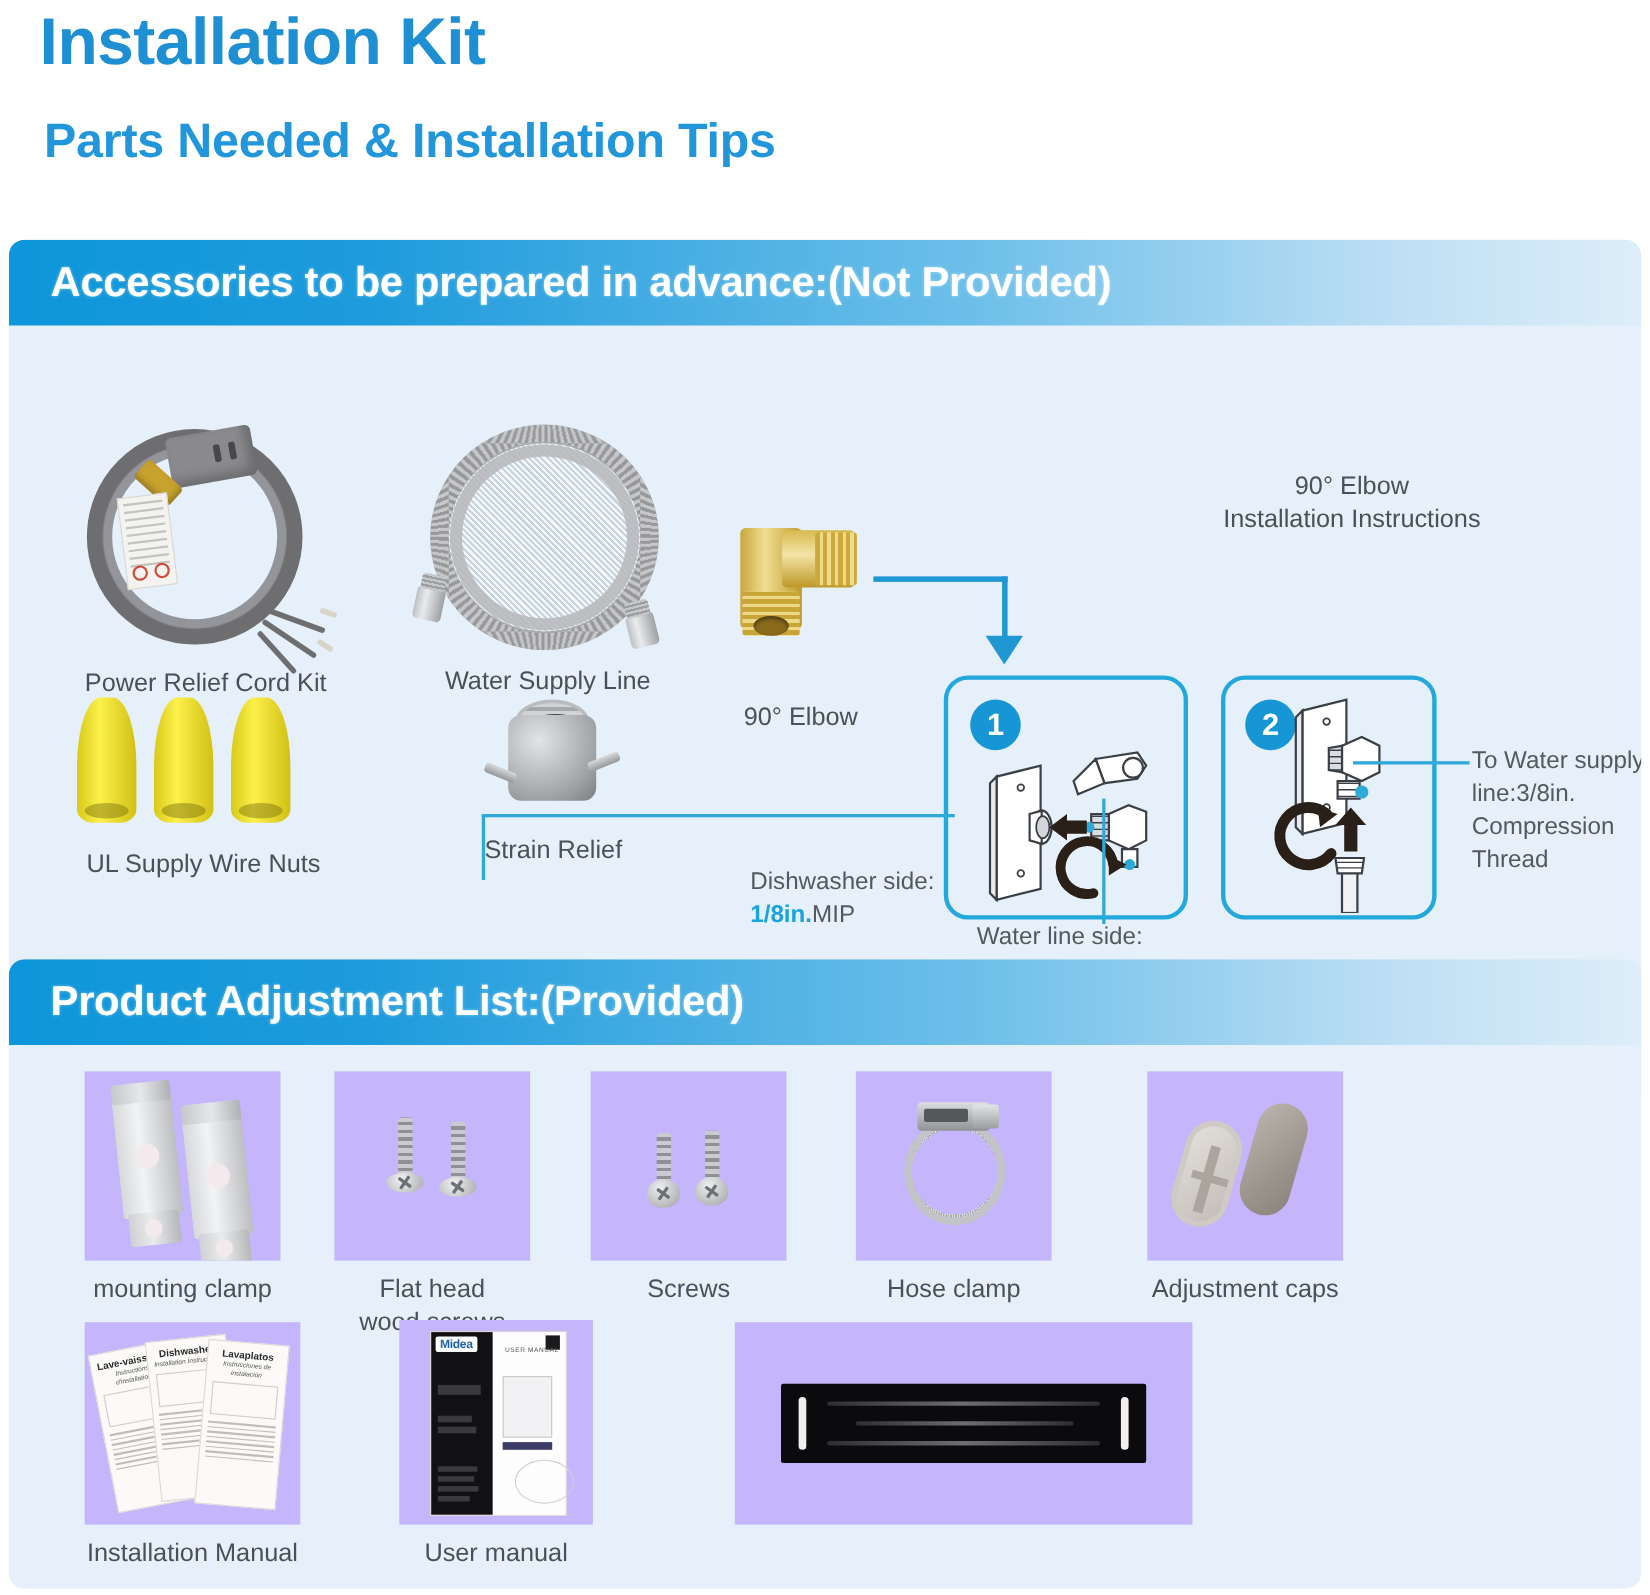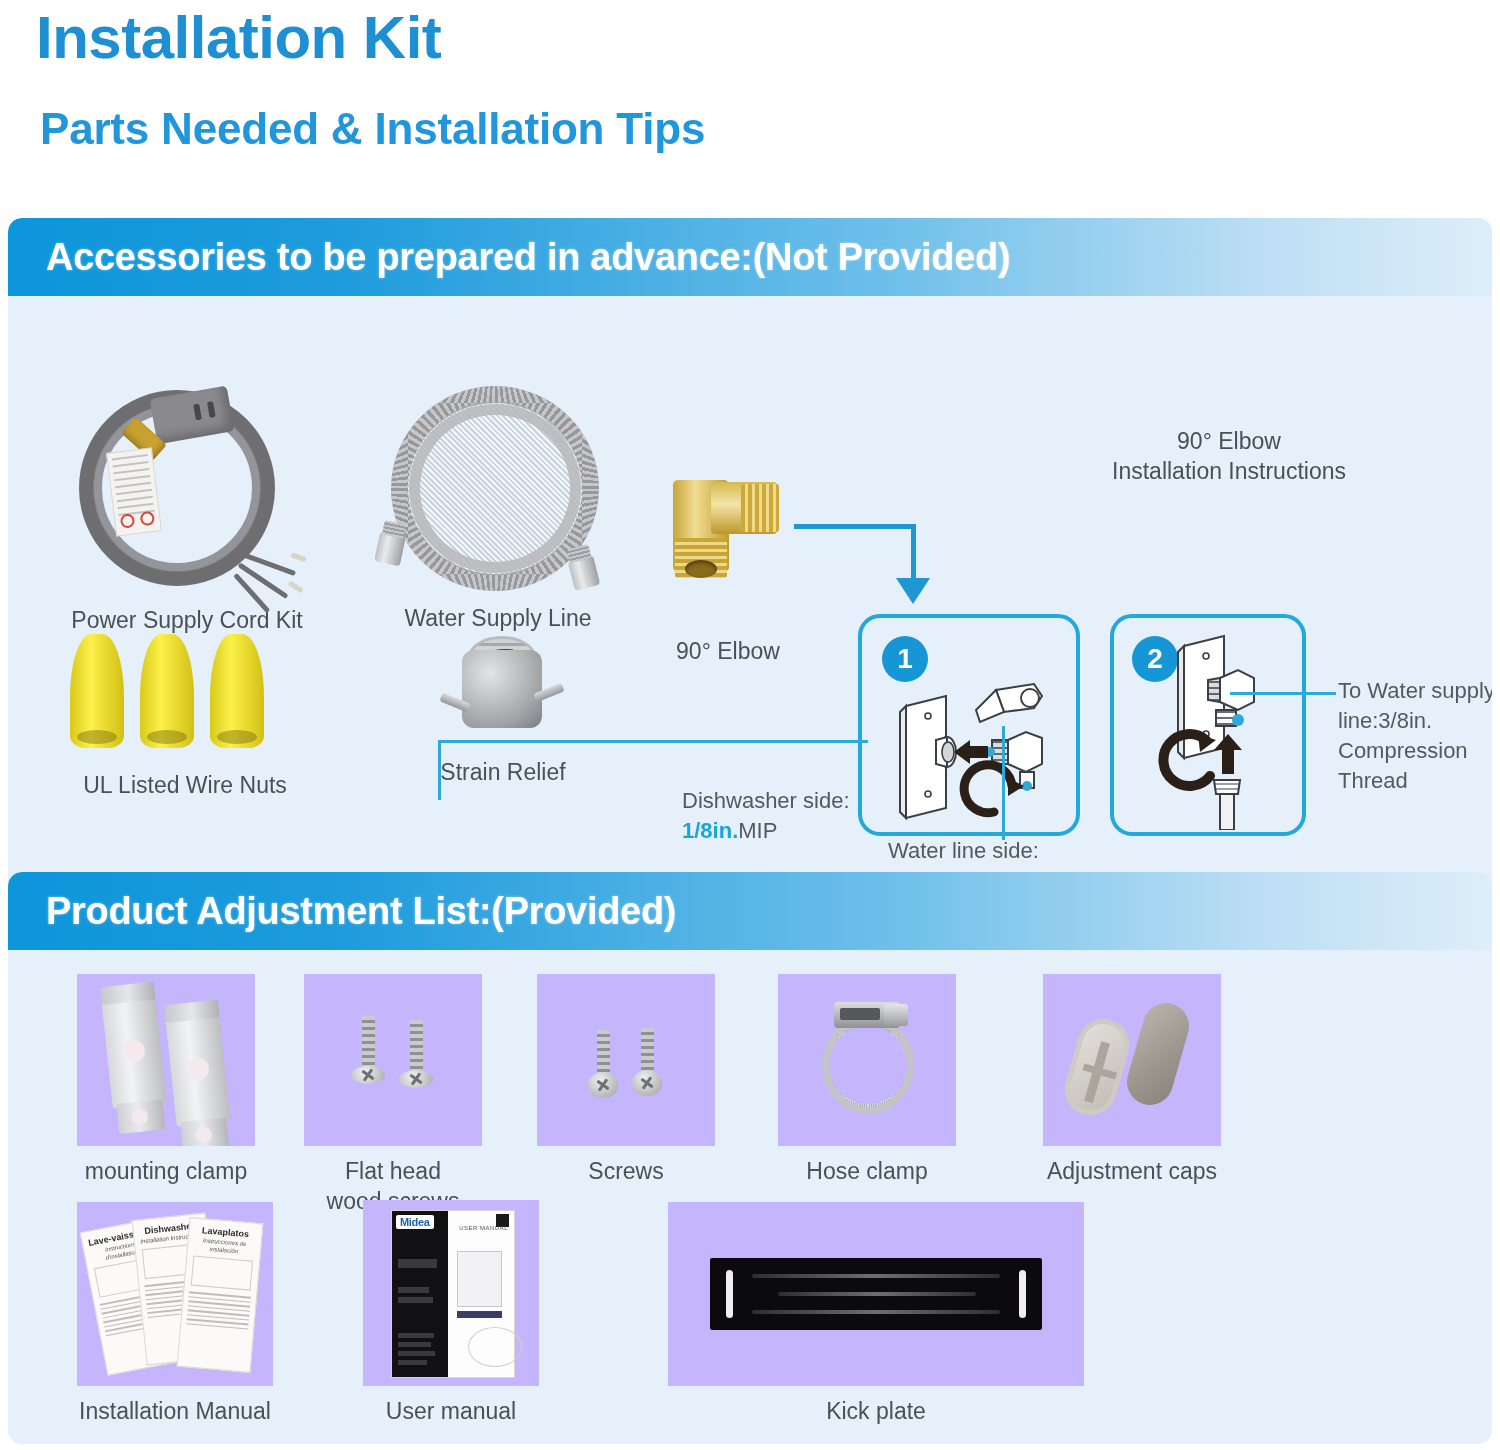--- a/index.html
+++ b/index.html
@@ -398,21 +398,21 @@
               <i></i>
             <div class="warn"></div>
               <div class="warn2"></div>
           </div>
           <div class="wire" style="left:170px; top:166px; width:62px; transform:rotate(20deg);"></div>
           <div class="wire" style="left:172px; top:178px; width:58px; transform:rotate(34deg);"></div>
           <div class="wire" style="left:168px; top:188px; width:50px; transform:rotate(48deg);"></div>
           <div class="wire wtip" style="left:224px; top:168px; width:16px; transform:rotate(20deg);"></div>
           <div class="wire wtip" style="left:222px; top:196px; width:16px; transform:rotate(34deg);"></div>
         </div>
-        <div class="cap">Power Supply Cord Kit</div>
+        <div class="cap">Power Relief Cord Kit</div>
       </div>
 
       <div class="partA" style="left:360px; top:86px; width:260px;">
         <div class="art hose">
           <div class="ringO"></div>
           <div class="ringI"></div>
           <div class="nut l"></div>
           <div class="nut r"></div>
         </div>
         <div class="cap">Water Supply Line</div>
@@ -428,21 +428,21 @@
         </div>
         <div class="cap" style="margin-top:48px;">90° Elbow</div>
       </div>
 
       <div class="partA" style="left:42px; top:330px; width:270px;">
         <div class="art nuts" style="margin-left:10px;">
           <div class="wn a"></div>
             <div class="wn b"></div>
             <div class="wn c"></div>
         </div>
-        <div class="cap" style="margin-top:14px;">UL Listed Wire Nuts</div>
+        <div class="cap" style="margin-top:14px;">UL Supply Wire Nuts</div>
       </div>
 
       <div class="partA" style="left:400px; top:336px; width:190px;">
         <div class="art strain" style="margin-left:30px;">
           <div class="coll"></div>
           <div class="body"></div>
           <div class="scr l"></div>
           <div class="scr r"></div>
         </div>
         <div class="cap" style="margin-top:7px;">Strain Relief</div>
@@ -722,19 +722,18 @@
       <div class="tile" style="left:660px; top:252px; width:416px;">
         <div class="ph" style="width:416px; height:184px;">
           <div class="kick" style="left:42px; top:56px; width:332px; height:72px;">
             <div class="vslot" style="left:16px; top:12px; height:48px;"></div>
             <div class="vslot" style="right:16px; top:12px; height:48px;"></div>
             <div class="slot" style="left:42px; top:16px; width:248px;"></div>
             <div class="slot" style="left:68px; top:34px; width:198px;"></div>
             <div class="slot" style="left:42px; top:52px; width:248px;"></div>
           </div>
         </div>
-        <div class="cap">Kick plate</div>
       </div>
 
     </div>
   </div>
 
 </div>
 
 </body></html>

